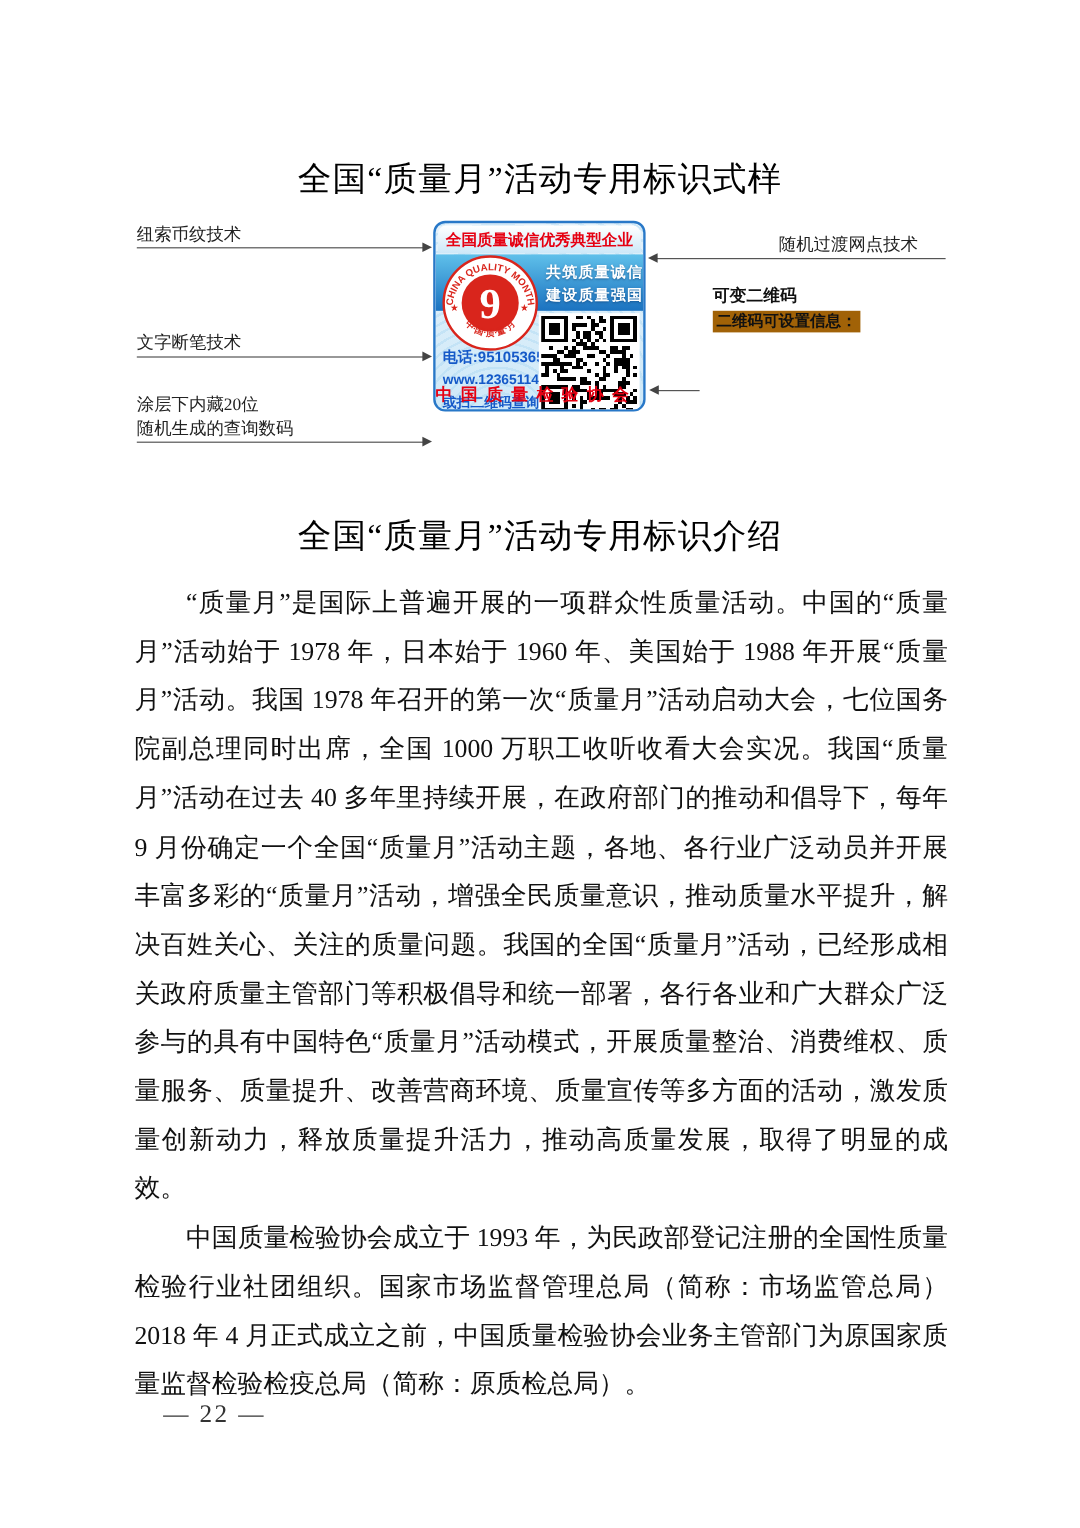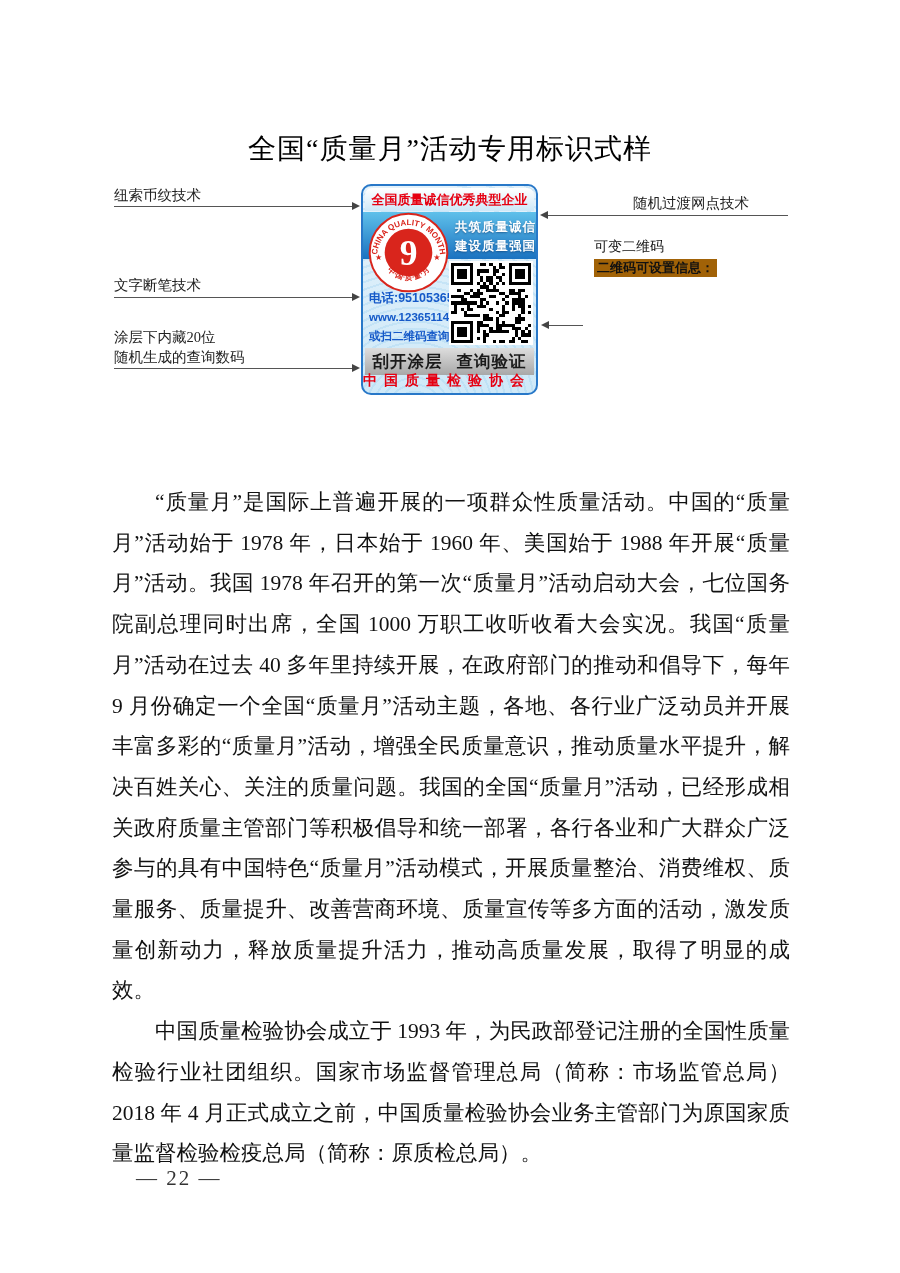--- a/index.html
+++ b/index.html
@@ -21,24 +21,24 @@
   .arrow-l{position:absolute;width:0;height:0;border-right:8px solid #444;
            border-top:4px solid transparent;border-bottom:4px solid transparent;}
 
   
   #qr-info-box{position:absolute;left:583px;top:88px;width:187px;height:110px;
                border:1.5px solid #333;border-radius:9px;box-sizing:border-box;
                padding:6px 3px 3px 6px;}
   #qr-info-label{position:absolute;left:594px;top:81px;background:#a16207;
                  padding:0 3px;font-size:13px;font-weight:bold;color:#111;white-space:nowrap;}
   .qr-item{font-size:12px;line-height:16.5px;color:#111;white-space:nowrap;}
-  #qr-variable-title{position:absolute;left:594px;top:60px;font-size:14px;font-weight:normal;color:#111;}
+  #qr-variable-title{position:absolute;left:594px;top:60px;font-size:14px;font-weight:bold;color:#111;}
 
   
-  #badge{position:absolute;left:361px;top:6px;width:177px;height:211px;box-sizing:border-box;
+  #badge{position:absolute;left:361px;top:6px;width:177px;height:159px;box-sizing:border-box;
          border:2px solid #2878c8;border-radius:10px;overflow:hidden;
          background:
            repeating-radial-gradient(circle at 30% 110%, rgba(160,210,240,.35) 0 2px, transparent 2px 7px),
            linear-gradient(#e4f2fb,#cfe9f8);}
   #badge-top-banner{position:absolute;left:2px;top:2px;right:2px;height:23px;
          background:linear-gradient(#ffffff,#cde8f8);border-radius:7px 7px 0 0;
          text-align:center;line-height:23px;font-size:13px;font-weight:bold;color:#e60012;
          font-family:"Liberation Sans","DejaVu Sans",sans-serif;white-space:nowrap;}
   #badge-band{position:absolute;left:0;top:26px;width:100%;height:47px;
          background:linear-gradient(180deg,#5fc0ea,#1b72c0);}
@@ -84,21 +84,21 @@
 
     <div class="ann-label" style="left:114px;top:98px;">文字断笔技术</div>
     <div class="pointer-line" style="left:114px;top:119px;width:241px;"></div>
     <div class="arrow-r" style="left:352px;top:115px;"></div>
 
     <div class="ann-label" style="left:114px;top:150px;text-align:right;">涂层下内藏20位</div>
     <div class="ann-label" style="left:114px;top:170px;">随机生成的查询数码</div>
     <div class="pointer-line" style="left:114px;top:190px;width:241px;"></div>
     <div class="arrow-r" style="left:352px;top:186px;"></div>
 
-    <div class="ann-label" style="left:633px;top:16px;">随机过渡网点技术</div>
+    <div class="ann-label" style="left:649px;top:16px;">随机过渡网点技术</div>
     <div class="pointer-line" style="left:543px;top:37px;width:245px;"></div>
     <div class="arrow-l" style="left:540px;top:33px;"></div>
 
     <div id="qr-variable-title">可变二维码</div>
     <div class="pointer-line" style="left:545px;top:147px;width:38px;"></div>
     <div class="arrow-l" style="left:541px;top:143px;"></div>
 
     <div id="qr-info-label">二维码可设置信息：</div>
 
     <div id="badge">
@@ -427,20 +427,21 @@
           </svg>
         </div>
 
       <div id="badge-scratch">
         <span>刮开涂层</span><span>查询验证</span>
       </div>
       <div id="badge-issuer">中国质量检验协会</div>
     </div>
   </div>
 
+  <div id="title2" class="doc-title">全国“质量月”活动专用标识介绍</div>
 
   <div id="article">
     <p>“质量月”是国际上普遍开展的一项群众性质量活动。中国的“质量月”活动始于 1978 年，日本始于 1960 年、美国始于 1988 年开展“质量月”活动。我国 1978 年召开的第一次“质量月”活动启动大会，七位国务院副总理同时出席，全国 1000 万职工收听收看大会实况。我国“质量月”活动在过去 40 多年里持续开展，在政府部门的推动和倡导下，每年 9 月份确定一个全国“质量月”活动主题，各地、各行业广泛动员并开展丰富多彩的“质量月”活动，增强全民质量意识，推动质量水平提升，解决百姓关心、关注的质量问题。我国的全国“质量月”活动，已经形成相关政府质量主管部门等积极倡导和统一部署，各行各业和广大群众广泛参与的具有中国特色“质量月”活动模式，开展质量整治、消费维权、质量服务、质量提升、改善营商环境、质量宣传等多方面的活动，激发质量创新动力，释放质量提升活力，推动高质量发展，取得了明显的成效。</p>
     <p>中国质量检验协会成立于 1993 年，为民政部登记注册的全国性质量检验行业社团组织。国家市场监督管理总局（简称：市场监管总局）2018 年 4 月正式成立之前，中国质量检验协会业务主管部门为原国家质量监督检验检疫总局（简称：原质检总局）。</p>
   </div>
 
   <div id="footer-page-number">— 22 —</div>
 </div>
 
 </body></html>

